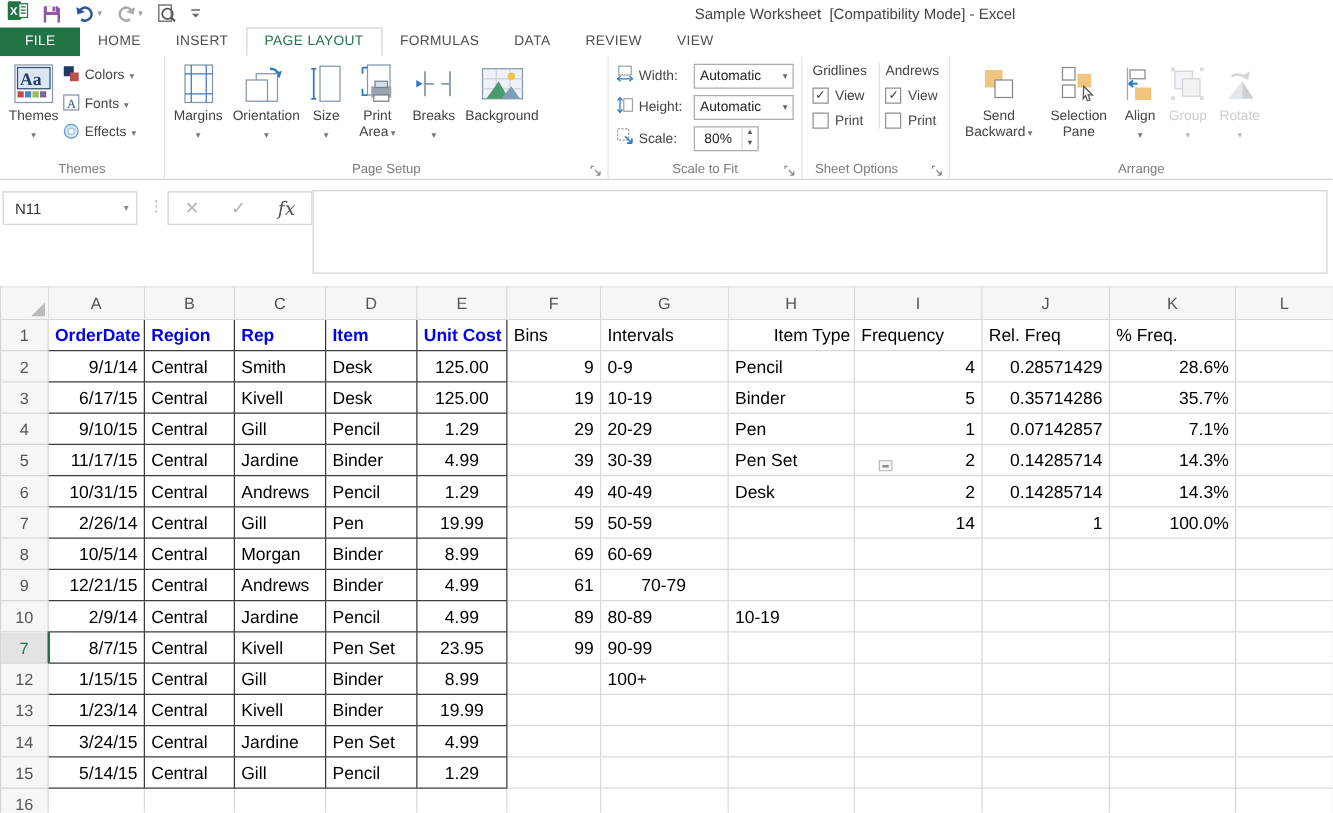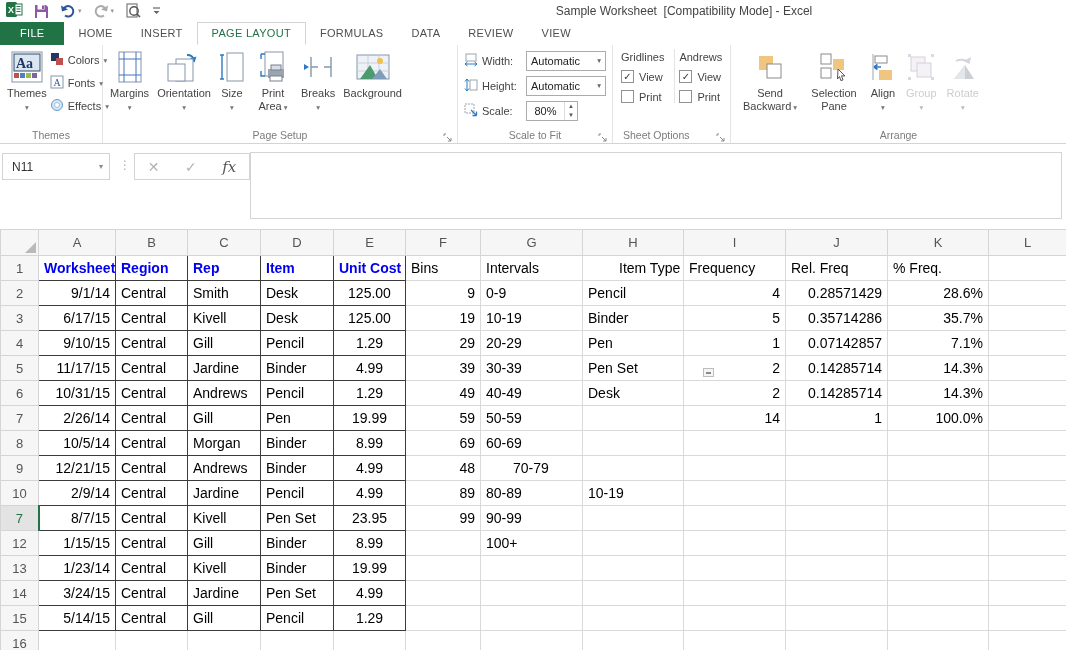--- a/index.html
+++ b/index.html
@@ -150,21 +150,21 @@
     <div class="tab">INSERT</div>
     <div class="tab active">PAGE LAYOUT</div>
     <div class="tab">FORMULAS</div>
     <div class="tab">DATA</div>
     <div class="tab">REVIEW</div>
     <div class="tab">VIEW</div>
   </div>
 
 <div class="band ribbon">
 
-  <div class="rgroup" style="width:103px">
+  <div class="rgroup" style="width:132px">
     <div class="gbody">
       <div class="bbtn arrow-below">
         <span class="bicon">
           <svg width="34" height="34" viewBox="0 0 34 34">
               <rect x="2" y="2" width="30" height="30" fill="#fff" stroke="#8496ab"></rect>
               <rect x="4" y="4" width="26" height="17" fill="#dce6f1" stroke="#2e4d6b"></rect>
               <text x="6" y="18" font-size="14" font-weight="bold" fill="#1f3864" font-family="Liberation Serif,serif">Aa</text>
               <rect x="4" y="23" width="5" height="5" fill="#c0504d"></rect>
               <rect x="10" y="23" width="5" height="5" fill="#4f81bd"></rect>
               <rect x="16" y="23" width="5" height="5" fill="#9bbb59"></rect>
@@ -497,21 +497,21 @@
           <th>H</th>
           <th>I</th>
           <th>J</th>
           <th>K</th>
           <th>L</th>
         </tr>
       </thead>
       <tbody>
         <tr>
           <th>1</th>
-          <td class="blue-hdr boxed" style="text-align: left;"><span>Worksheet</span></td>
+          <td class="blue-hdr boxed" style="text-align: left;"><span>OrderDate</span></td>
           <td class="blue-hdr boxed" style="text-align: left;"><span>Region</span></td>
           <td class="blue-hdr boxed" style="text-align: left;"><span>Rep</span></td>
           <td class="blue-hdr boxed" style="text-align: left;"><span>Item</span></td>
           <td class="blue-hdr boxed" style="text-align: left;"><span>Unit Cost</span></td>
           <td style="text-align: left;"><span>Bins</span></td>
           <td style="text-align: left;"><span>Intervals</span></td>
           <td style="text-align: left; padding-left: 36px;"><span>Item Type</span></td>
           <td style="text-align: left;"><span>Frequency</span></td>
           <td style="text-align: left;"><span>Rel. Freq</span></td>
           <td style="text-align: left;"><span>% Freq.</span></td>
@@ -622,21 +622,21 @@
           <td style="text-align: right;"><span></span></td>
           <td style="text-align: left;"><span></span></td>
         </tr>
         <tr>
           <th>9</th>
           <td class="boxed" style="text-align: right;"><span>12/21/15</span></td>
           <td class="boxed" style="text-align: left;"><span>Central</span></td>
           <td class="boxed" style="text-align: left;"><span>Andrews</span></td>
           <td class="boxed" style="text-align: left;"><span>Binder</span></td>
           <td class="boxed" style="text-align: center;"><span>4.99</span></td>
-          <td style="text-align: right;"><span>48</span></td>
+          <td style="text-align: right;"><span>61</span></td>
           <td style="text-align: left; padding-left: 32px;"><span>70-79</span></td>
           <td style="text-align: left;"><span></span></td>
           <td style="text-align: right;"><span></span></td>
           <td style="text-align: right;"><span></span></td>
           <td style="text-align: right;"><span></span></td>
           <td style="text-align: left;"><span></span></td>
         </tr>
         <tr>
           <th>10</th>
           <td class="boxed" style="text-align: right;"><span>2/9/14</span></td>

